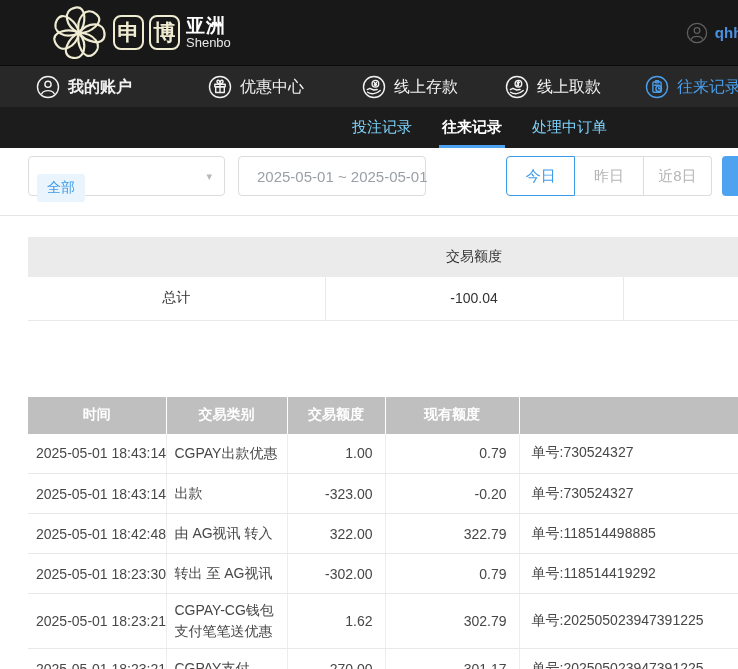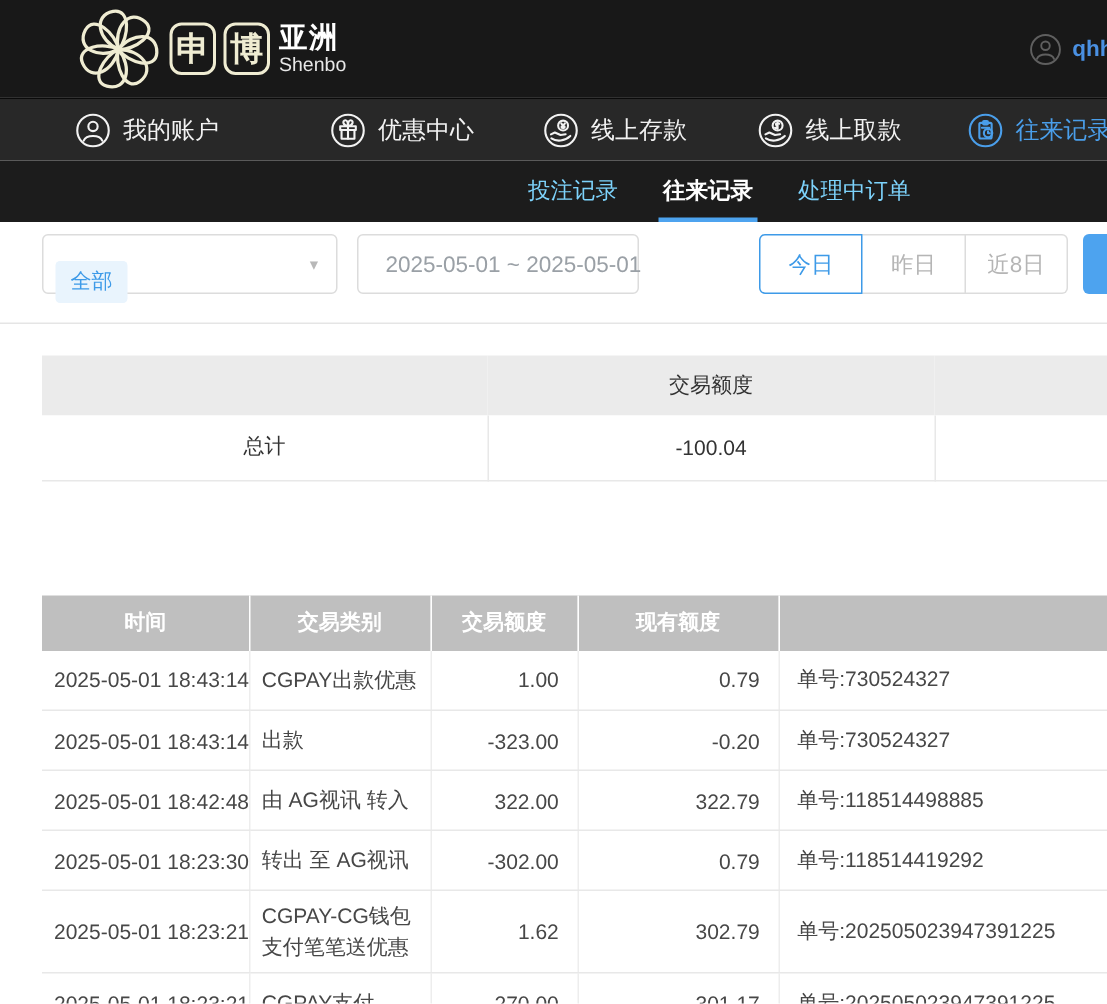--- a/index.html
+++ b/index.html
@@ -20,21 +20,21 @@
   .user-area { position:absolute; right:-16px; top:0; height:65px;
     display:flex; align-items:center; gap:7px; }
   .user-area .uname { color:#4a90e2; font-size:15px; font-weight:bold; white-space:nowrap; }
 
   
   .nav { height:42px; background:#282828; border-top:1px solid #0a0a0a; position:relative; }
   .nav-item { position:absolute; top:0; height:42px; display:flex; align-items:center;
     gap:8px; color:#f2f2f2; font-size:16px; cursor:pointer; white-space:nowrap; }
   .nav-item svg { width:24px; height:24px; }
   .nav-item.active { color:#4a9eea; }
-  .n0{left:50px;} .n1{left:220px;} .n2{left:362px;} .n3{left:505px;} .n4{left:645px;}
+  .n0{left:36px;font-weight:bold;} .n1{left:208px;} .n2{left:362px;} .n3{left:505px;} .n4{left:645px;}
 
   
   .subtabs { height:41px; background:#1c1c1c; display:flex; align-items:center;
     padding-left:352px; gap:30px; }
   .subtab { color:#7dd3fc; font-size:15px; position:relative; height:41px;
     display:flex; align-items:center; cursor:pointer; white-space:nowrap; }
   .subtab.active { color:#fff; font-weight:bold; }
   .subtab.active::after { content:""; position:absolute; left:-3px; right:-3px;
     bottom:0; height:3px; background:#4da3ef; }
 

